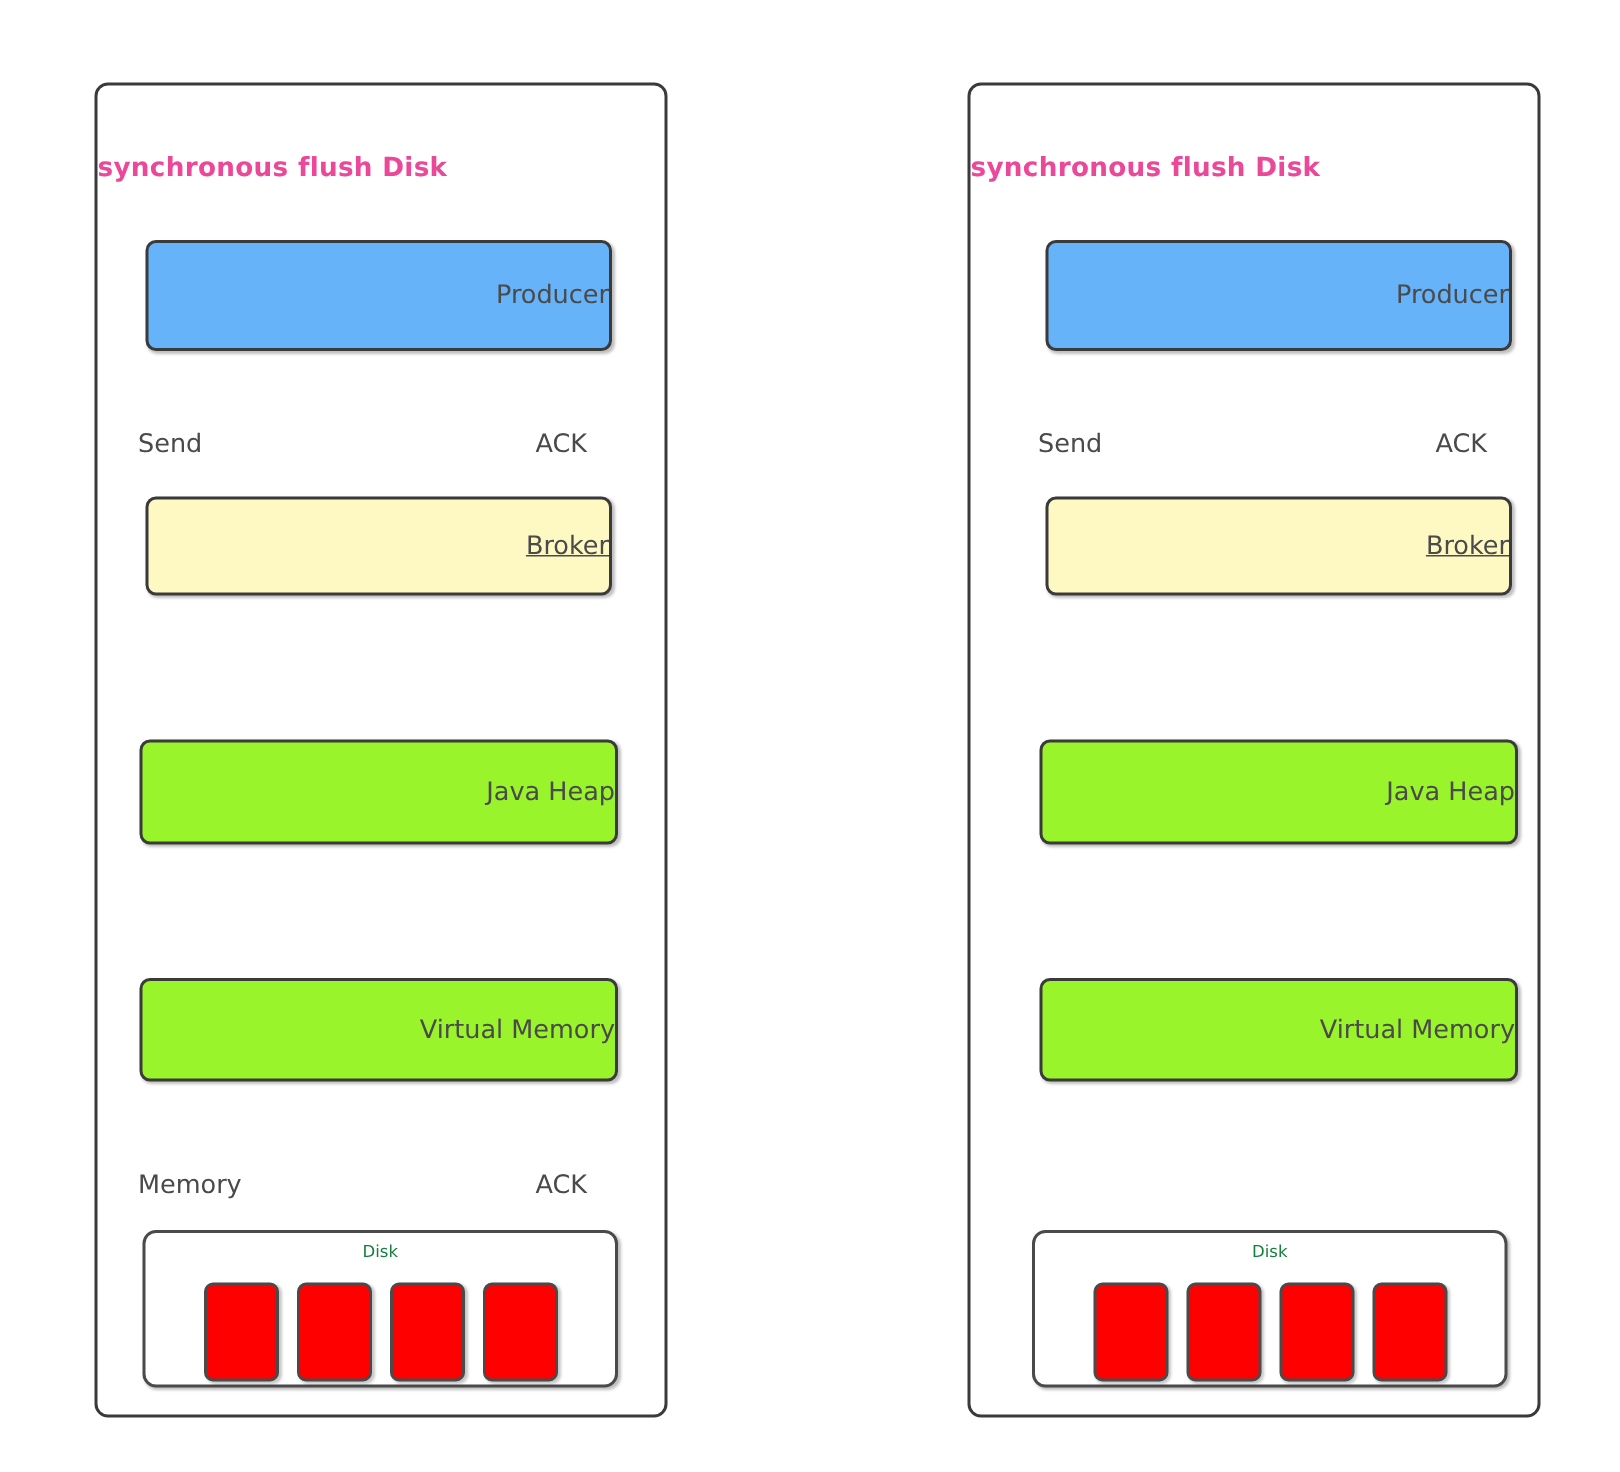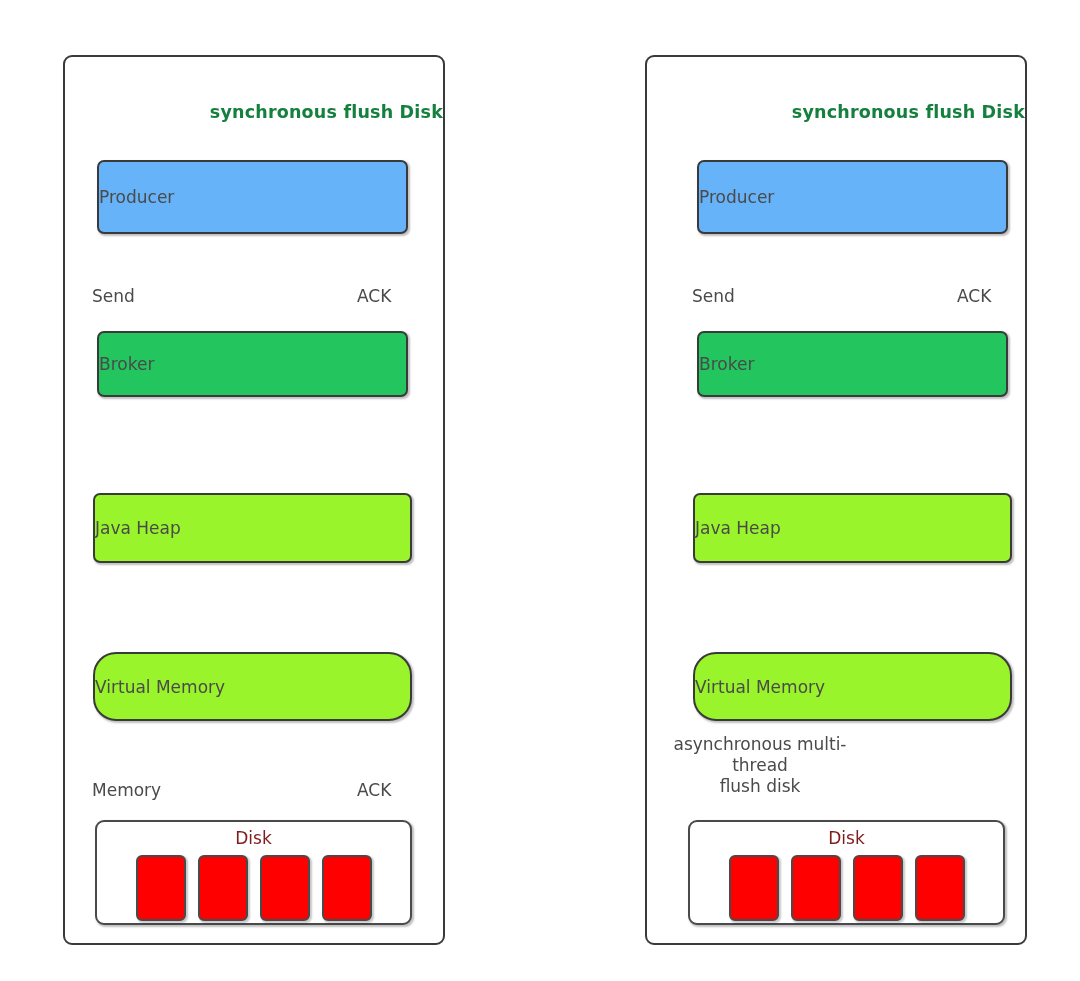--- a/index.html
+++ b/index.html
@@ -25,61 +25,61 @@
     background: #ffffff;
     border: 2.5px solid #3a3a3a;
     border-radius: 9px;
     box-sizing: border-box;
   }
   #panel-sync  { left: 63px;  top: 55px; width: 382px; height: 890px; }
   #panel-async { left: 645px; top: 55px; width: 382px; height: 890px; }
 
   .panel-title {
     position: absolute;
-    left: 12px; right: 0;
+    left: 0; right: 0;
     top: 45px;
-    text-align: right;
+    text-align: left;
     font-size: 17.5px;
     font-weight: bold;
-    color: #15803d;
+    color: #ec4899;
     letter-spacing: .2px;
   }
 
   .node {
     position: absolute;
     box-sizing: border-box;
     border: 2.5px solid #3a3a3a;
     border-radius: 7px;
     display: flex;
     align-items: center;
-    justify-content: flex-start;
+    justify-content: flex-end;
     font-size: 17px;
     color: #4a4a4a;
     box-shadow: 1.5px 1.5px 2px rgba(0,0,0,.25);
   }
   .node.producer { background: #66b3f9; }
-  .node.broker   { background: #22c55e; }
+  .node.broker   { background: #fef9c3; text-decoration: underline; }
   .node.heap     { background: #99f42b; }
-  .node.vmem     { background: #99f42b; border-radius: 23px; }
+  .node.vmem     { background: #99f42b; }
 
   .disk-box {
     position: absolute;
     box-sizing: border-box;
     border: 2.5px solid #4a4a4a;
     border-radius: 9px;
     background: #ffffff;
     box-shadow: 1.5px 1.5px 2px rgba(0,0,0,.25);
   }
   .disk-label {
     position: absolute;
     left: 0; right: 0;
     top: 6px;
     text-align: center;
-    font-size: 17px;
-    color: #7f1d1d;
+    font-size: 11px;
+    color: #15803d;
   }
   .disk-blocks {
     position: absolute;
     left: 0; right: 0;
     top: 33px;
     height: 66px;
     display: flex;
     align-items: center;
     justify-content: center;
     gap: 12px;
@@ -218,19 +218,14 @@
       <div class="disk-block"></div>
       <div class="disk-block"></div>
       <div class="disk-block"></div>
       <div class="disk-block"></div>
     </div>
   </div>
 
   <div class="edge-label" style="left:692px; top:269px;">Send</div>
   <div class="edge-label" style="left:957px; top:269px;">ACK</div>
 
-  <div class="note-label" style="left:660px; top:734px;">
-    <div>asynchronous multi-</div>
-    <div>thread</div>
-    <div>flush disk</div>
-  </div>
 
 </div>
 
 </body></html>

